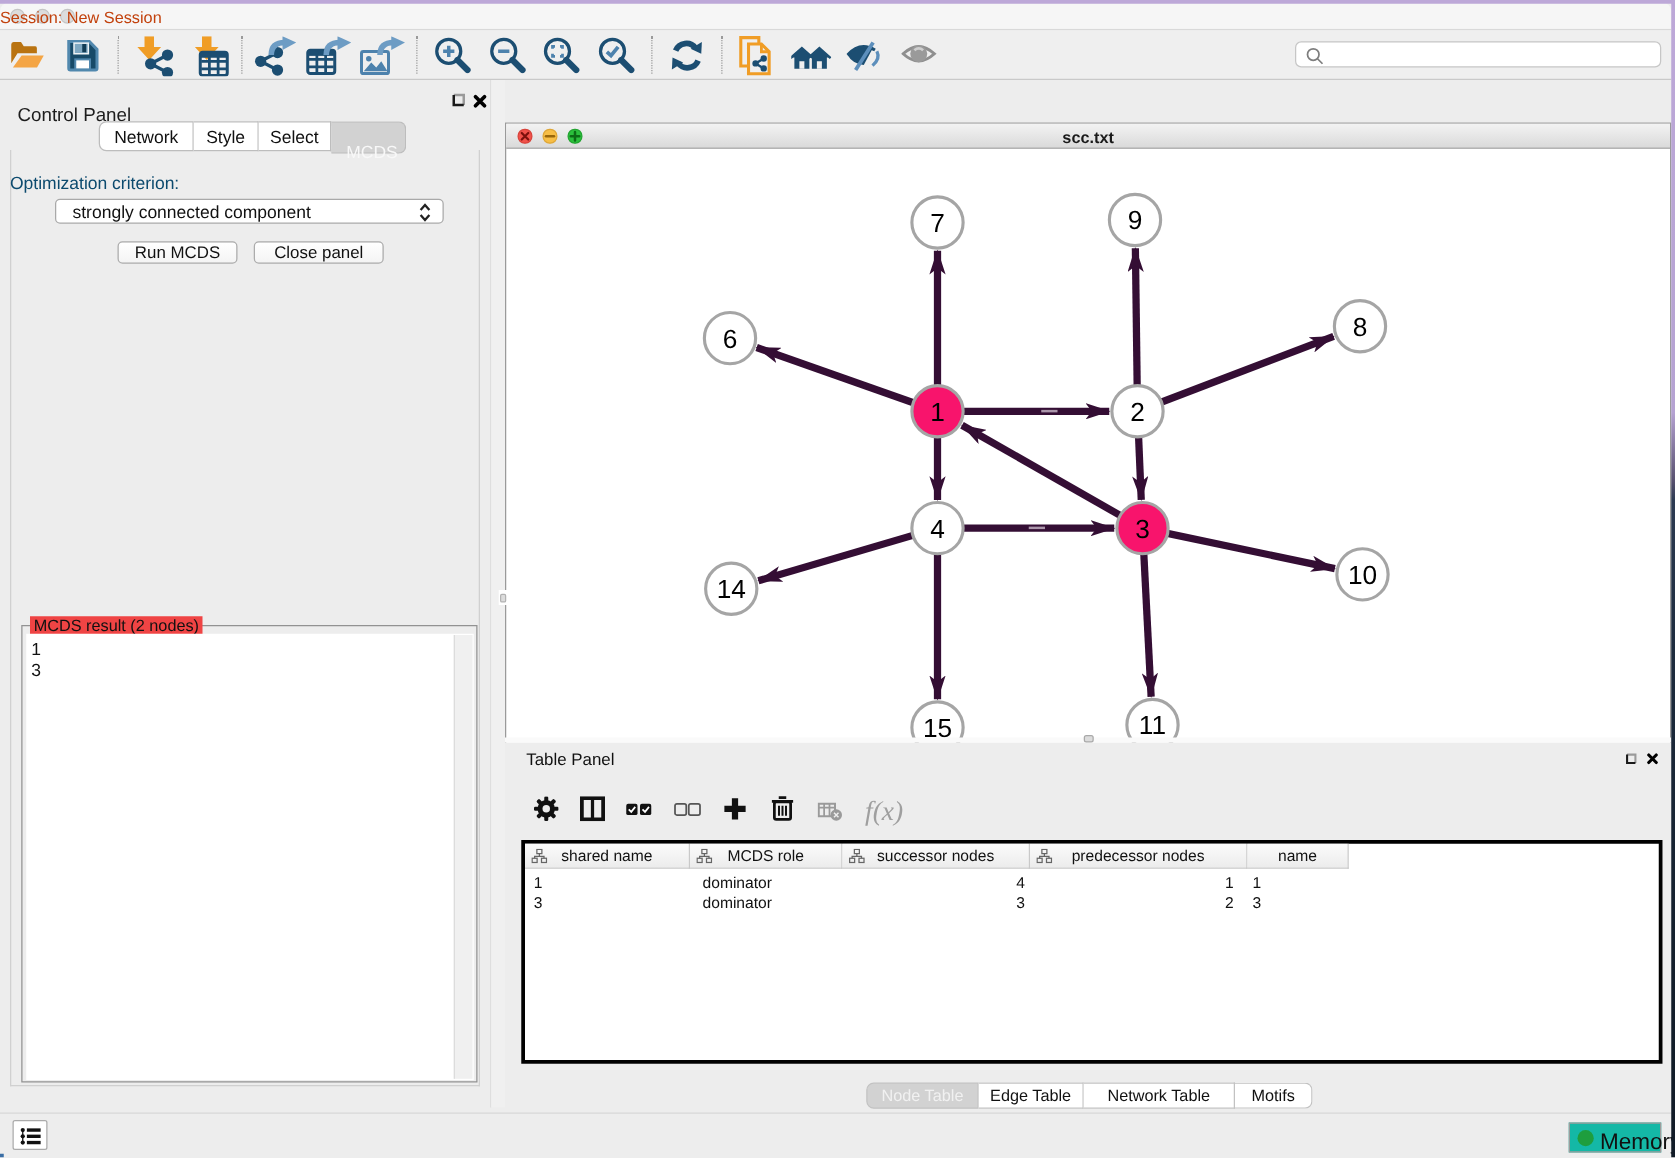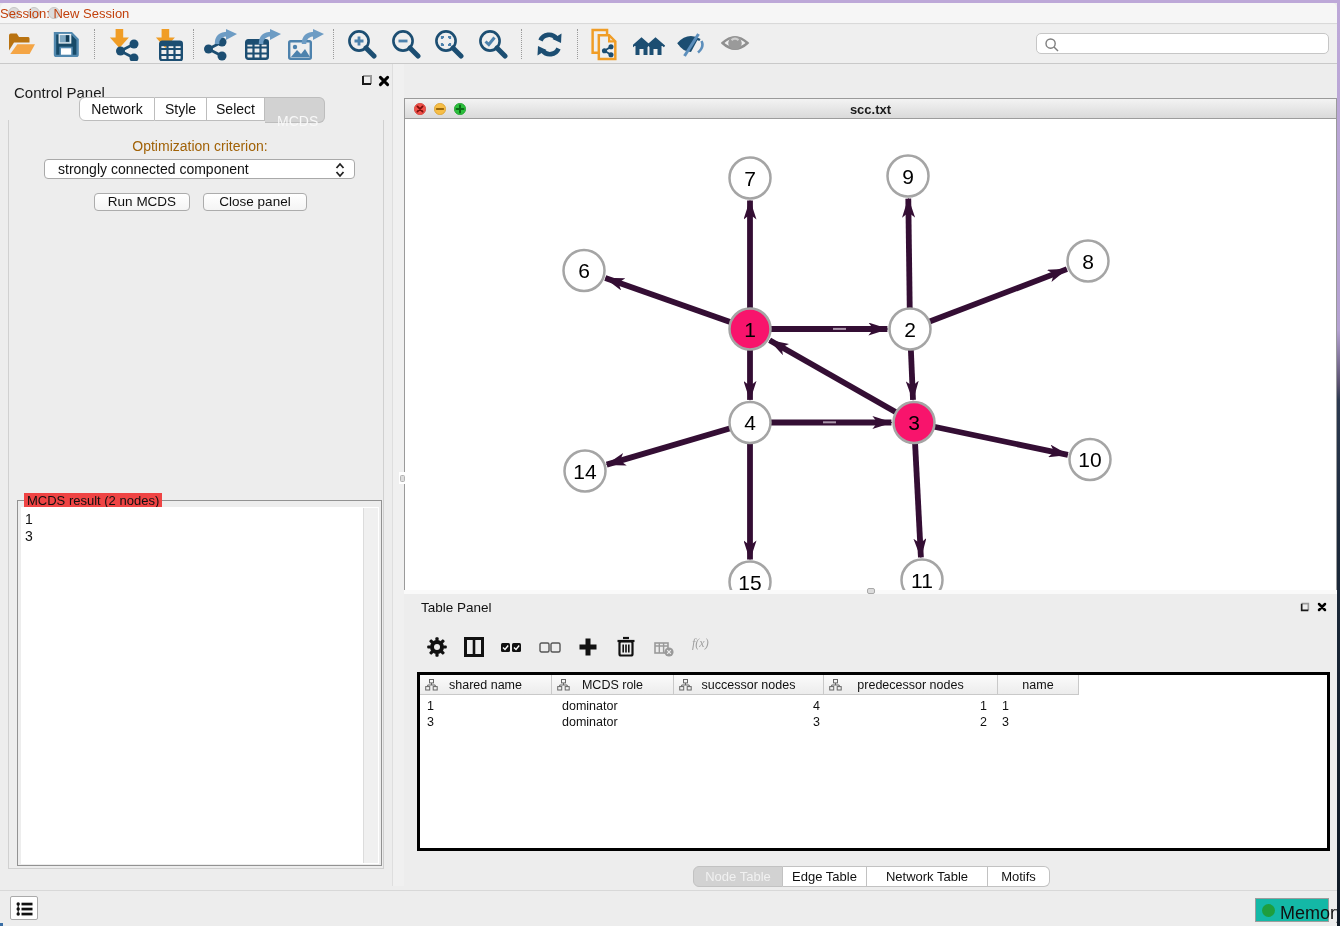--- a/index.html
+++ b/index.html
@@ -232,21 +232,21 @@
     <svg style="position:absolute;left:378px;top:11px;" width="12" height="12" viewBox="0 0 12 12">
       <path d="M2.4 2.4 L9.6 9.6 M9.6 2.4 L2.4 9.6" stroke="#000" stroke-width="3" stroke-linecap="round"></path>
     </svg>
   <div class="tabrow" style="left:79px; top:33px;">
     <div class="tab first" style="width:76px;padding:0;">Network</div>
     <div class="tab" style="width:52px;padding:0;">Style</div>
     <div class="tab" style="width:58px;padding:0;">Select</div>
     <div class="tab sel last" style="width:60px;padding:12px;">MCDS</div>
   </div>
   <div id="cp-content"></div>
-  <div style="position:absolute;left:8px;top:74px;width:384px;text-align:center;font-size:14px;color:#a16207;">Optimization criterion:</div>
+  <div style="position:absolute;left:8px;top:74px;width:384px;text-align:left;font-size:14px;color:#0c4a6e;">Optimization criterion:</div>
   <div id="mcds-select">strongly connected component<svg style="position:absolute;right:8px;top:2px;" width="12" height="16" viewBox="0 0 12 16">
         <path d="M2.5 6 L6 2 L9.5 6" fill="none" stroke="#222" stroke-width="1.8"></path>
         <path d="M2.5 10 L6 14 L9.5 10" fill="none" stroke="#222" stroke-width="1.8"></path>
       </svg></div>
   <div class="btn" style="left:94px;top:129px;width:96px;height:18px;line-height:16px;">Run MCDS</div>
   <div class="btn" style="left:203px;top:129px;width:104px;height:18px;line-height:16px;">Close panel</div>
   <div id="fieldset"></div>
   <div id="fieldset-label">MCDS result (2 nodes)</div>
   <div id="resultbox">
     <div style="position:absolute;left:4px;top:4px;font-size:14px;color:#111;line-height:17px;">1<br>3</div>
@@ -364,21 +364,21 @@
       <path d="M1.5 5 L18.5 5" stroke="#111" stroke-width="2.2"></path>
       <path d="M7 2 L13 2" stroke="#111" stroke-width="2.2"></path>
       <path d="M7.2 8.5 L7.2 16.5 M10 8.5 L10 16.5 M12.8 8.5 L12.8 16.5" stroke="#111" stroke-width="1.6"></path>
     </svg>
 <svg style="position:absolute;left:250px;top:47px;" width="20" height="16" viewBox="0 0 20 16">
       <rect x="1" y="2" width="13" height="10" fill="none" stroke="#9a9a9a" stroke-width="1.6"></rect>
       <path d="M1 5 L14 5 M5.3 2 L5.3 12 M9.6 2 L9.6 12" stroke="#9a9a9a" stroke-width="1.4"></path>
       <circle cx="15" cy="11" r="4.6" fill="#9a9a9a"></circle>
       <path d="M13.2 9.2 L16.8 12.8 M16.8 9.2 L13.2 12.8" stroke="#ededed" stroke-width="1.2"></path>
     </svg>
-<div style="position:absolute;left:288px;top:42px;font-family:'Liberation Serif',serif;font-style:italic;font-size:12px;color:#9f9f9f;">f(x)</div>
+<div style="position:absolute;left:288px;top:42px;font-family:'Liberation Serif',serif;font-style:italic;font-size:22px;color:#9f9f9f;">f(x)</div>
   <div id="ttable">
     <div class="thcell" style="left:0px;width:132px;"><svg style="position:absolute;left:5px;top:4px;" width="13" height="12" viewBox="0 0 13 12">
           <rect x="4.5" y="0.5" width="4" height="3.4" fill="none" stroke="#666" stroke-width="1"></rect>
           <rect x="0.7" y="7.6" width="4" height="3.4" fill="none" stroke="#666" stroke-width="1"></rect>
           <rect x="8.2" y="7.6" width="4" height="3.4" fill="none" stroke="#666" stroke-width="1"></rect>
           <path d="M6.5 4 L6.5 6 M2.7 7.6 L2.7 6 L10.2 6 L10.2 7.6" fill="none" stroke="#666" stroke-width="1"></path>
         </svg>shared name</div>
 <div class="thcell" style="left:132px;width:122px;"><svg style="position:absolute;left:5px;top:4px;" width="13" height="12" viewBox="0 0 13 12">
           <rect x="4.5" y="0.5" width="4" height="3.4" fill="none" stroke="#666" stroke-width="1"></rect>
           <rect x="0.7" y="7.6" width="4" height="3.4" fill="none" stroke="#666" stroke-width="1"></rect>

